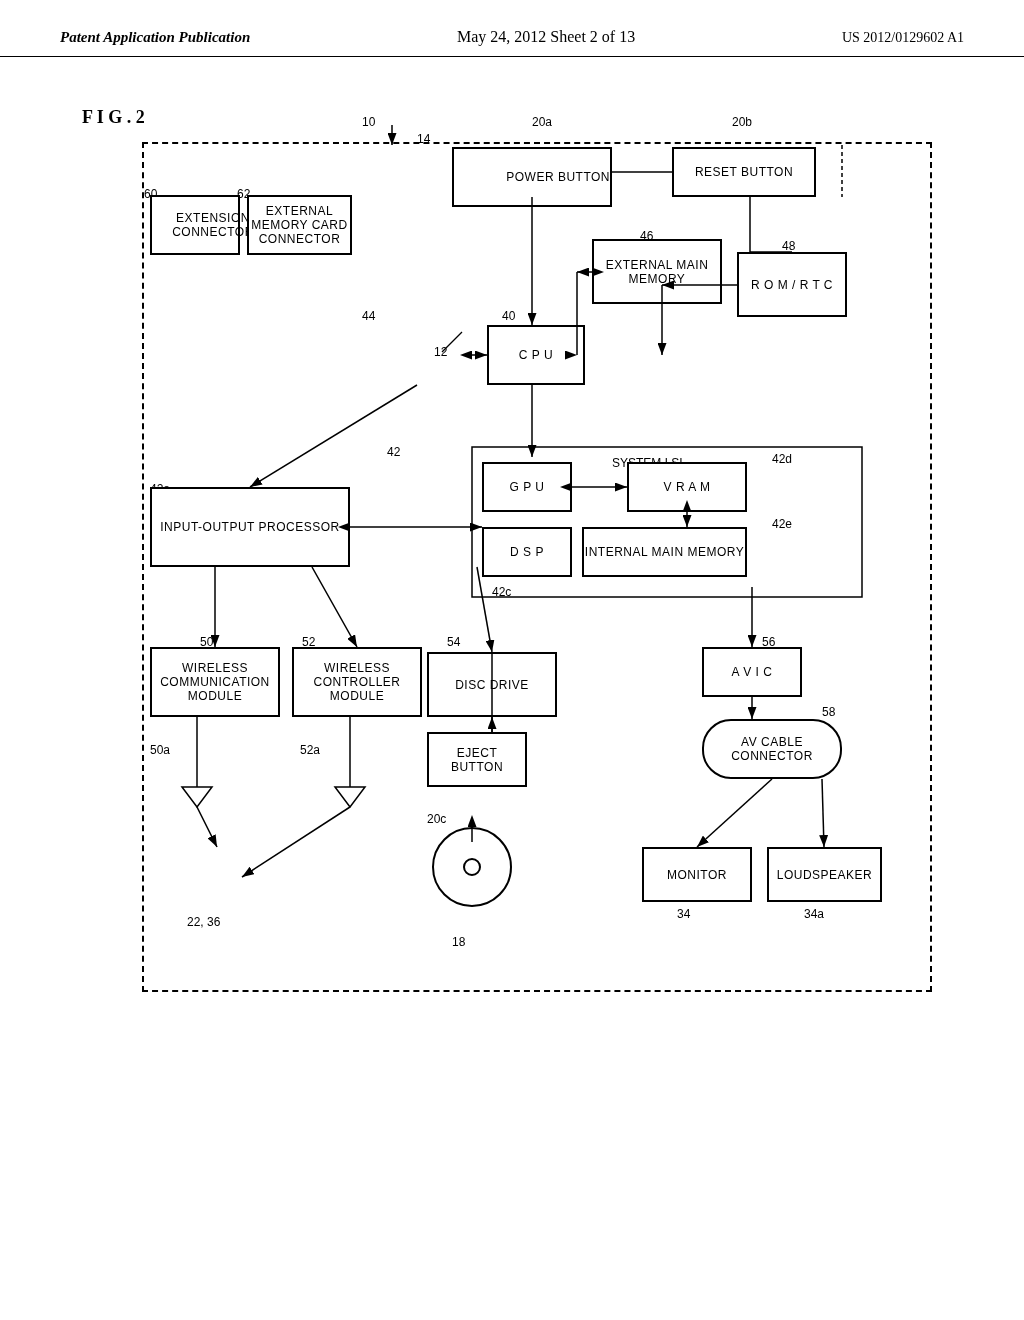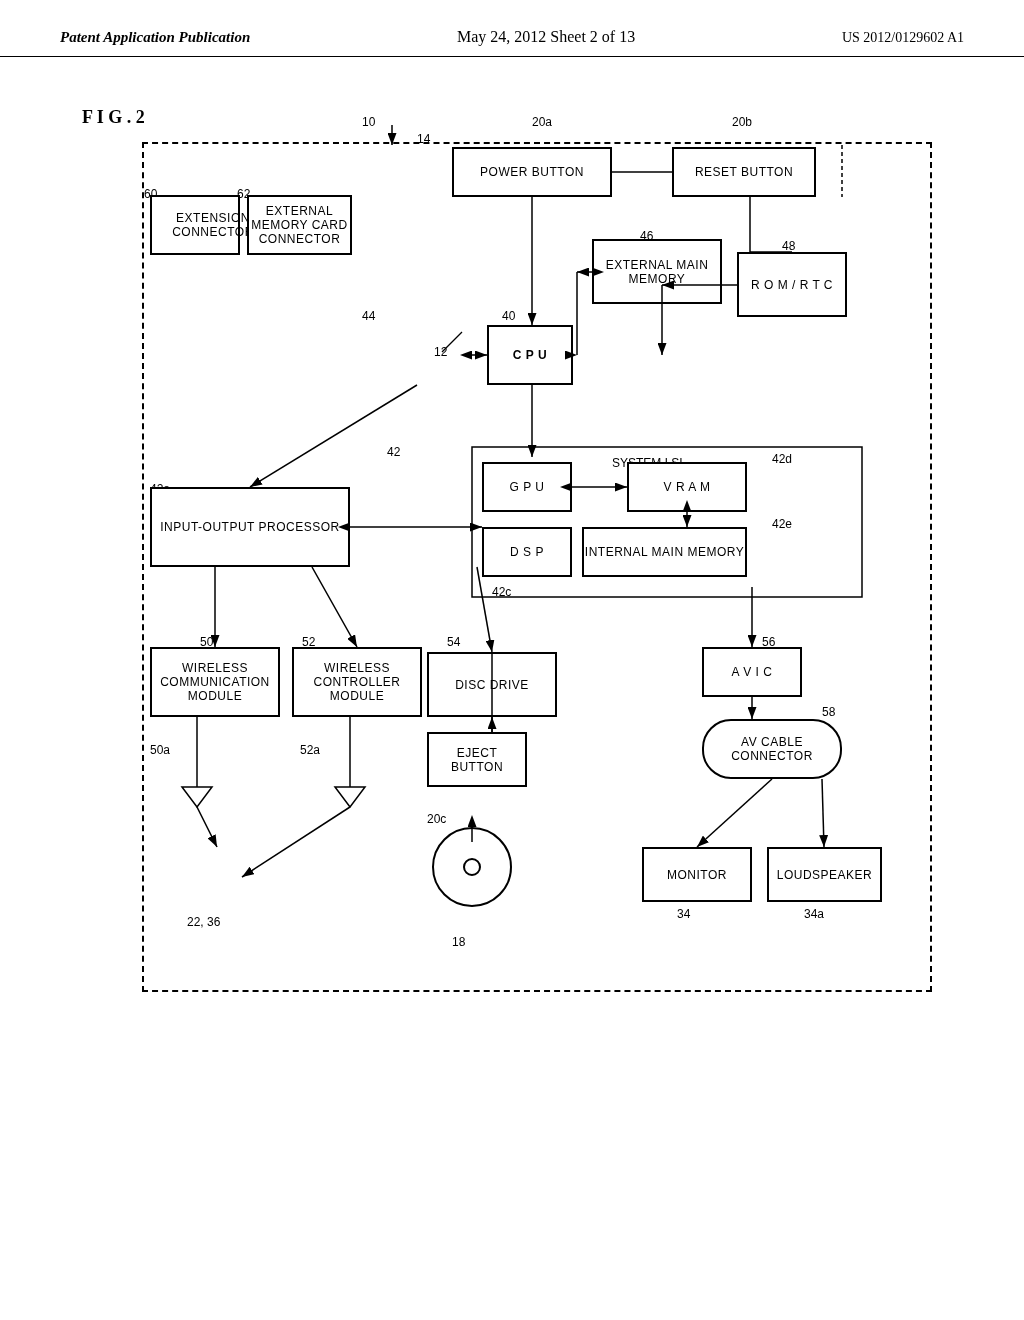--- a/index.html
+++ b/index.html
@@ -100,21 +100,21 @@
   <div class="lbl" style="top:28px; left:280px;">10</div>
 
   <div class="lbl" style="top:45px; left:335px;">14</div>
 
   <div class="lbl" style="top:28px; left:450px;">20a</div>
 
   <div class="lbl" style="top:28px; left:650px;">20b</div>
 
   <div class="outer-box" style="top:55px; left:60px; width:790px; height:850px;"></div>
 
-  <div class="box" style="top:60px; left:370px; width:160px; height:50px;">
+  <div class="box" style="top:60px; left:370px; width:160px; height:60px;justify-content:flex-end;">
     <span>POWER BUTTON</span>
   </div>
 
   <div class="box" style="top:60px; left:590px; width:144px; height:50px;">
     <span>RESET BUTTON</span>
   </div>
 
   <div class="lbl" style="top:100px; left:62px;">60</div>
 
   <div class="lbl" style="top:100px; left:155px;">62</div>
@@ -137,21 +137,21 @@
 
   <div class="box" style="top:165px; left:655px; width:110px; height:65px;">
     <span>R O M / R T C</span>
   </div>
 
   <div class="lbl" style="top:222px; left:280px;">44</div>
 
   <div class="lbl" style="top:222px; left:420px;">40</div>
 
 
-  <div class="box" style="top:238px; left:405px; width:86px; height:60px;font-weight:bold;">
+  <div class="box" style="top:238px; left:405px; width:98px; height:60px;">
     <span>C P U</span>
   </div>
 
   <div class="lbl" style="top:258px; left:352px;">12</div>
 
   <div class="lbl" style="top:358px; left:305px;">42</div>
 
   <div class="lbl" style="top:369px; left:530px; font-size:12px;">
     <span>SYSTEM LSI</span>
   </div>

